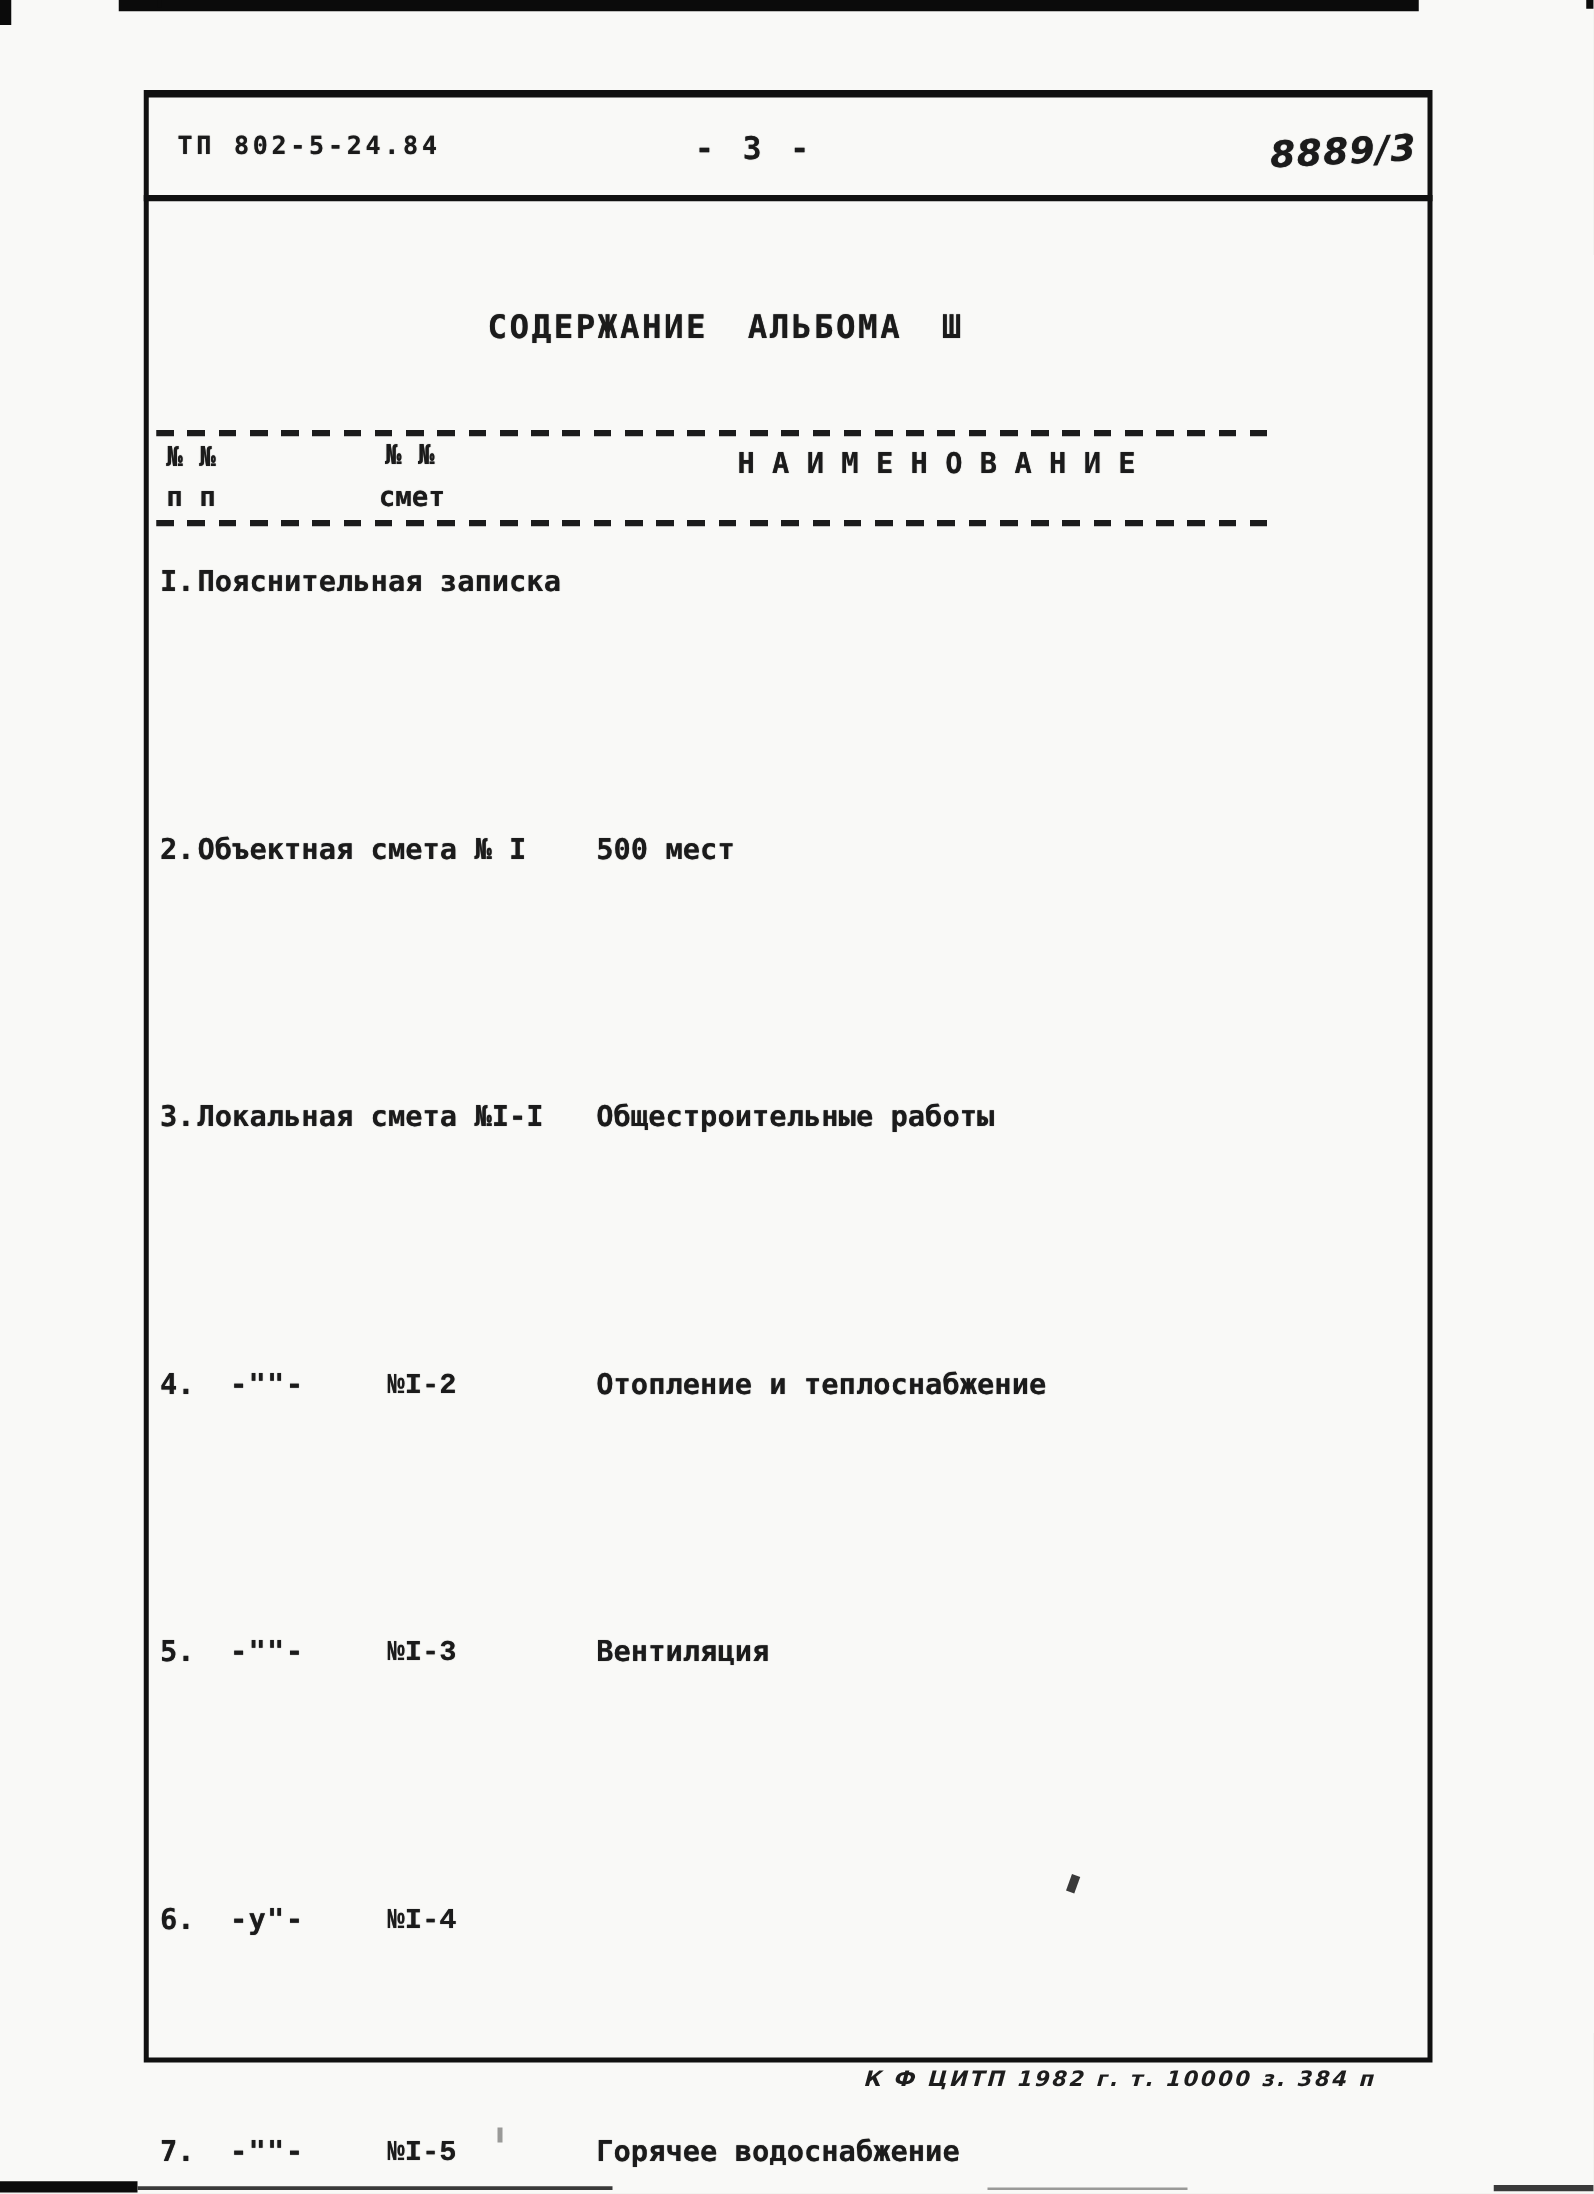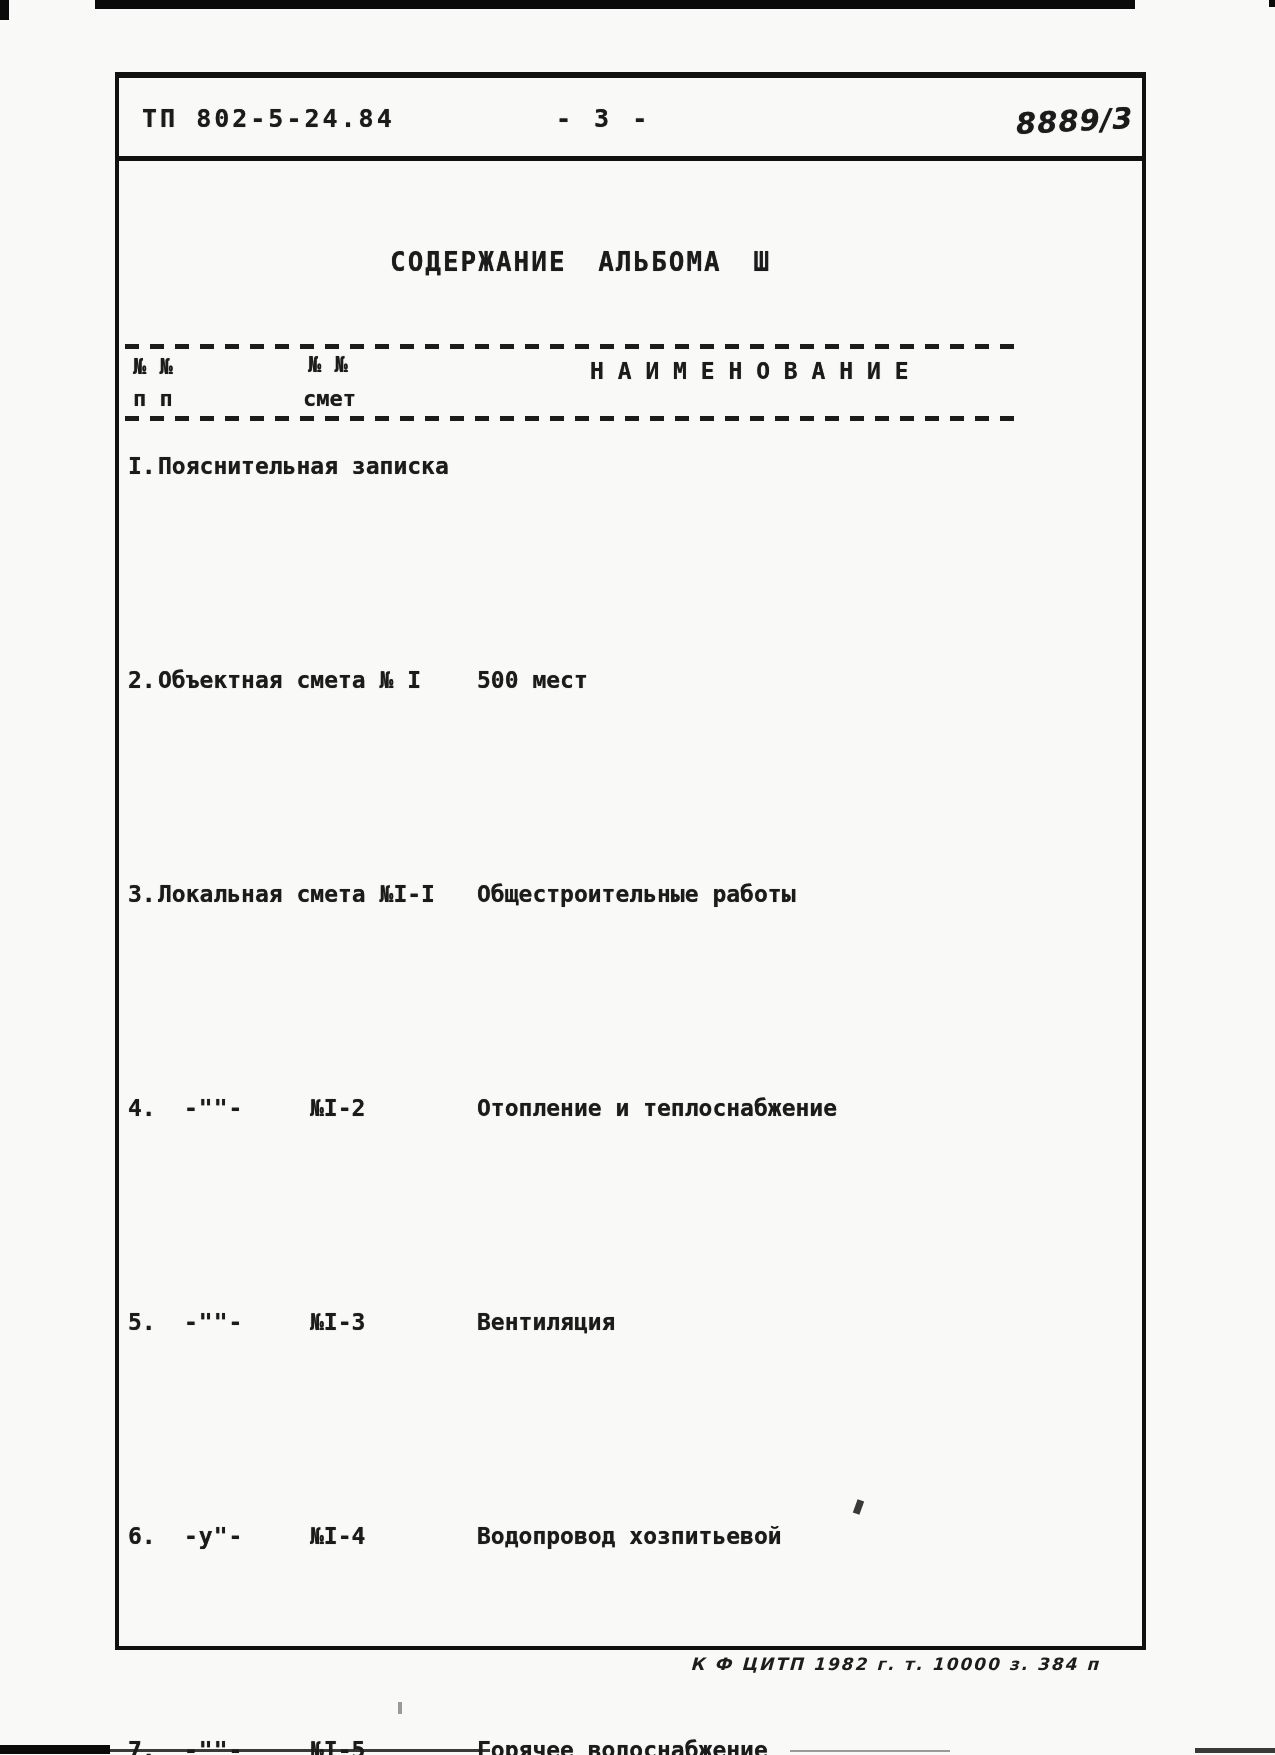--- a/index.html
+++ b/index.html
@@ -18,21 +18,21 @@
     position:absolute;left:115px;top:72px;width:1031px;height:1578px;
     border:4px solid #111;border-top-width:6px;box-sizing:border-box;
     background:transparent;
   }
   .header-divider{
     position:absolute;left:115px;top:156px;width:1031px;height:5px;background:#111;
   }
   
   .tw{position:absolute;font-weight:bold;white-space:pre;
       text-shadow:0 0 0.7px rgba(20,20,20,.75);}
-  .doc-code{left:142px;top:104px;font-size:25px;letter-spacing:3px;}
+  .doc-code{left:142px;top:104px;font-size:20px;letter-spacing:3px;}
   .page-num{left:556px;top:104px;font-size:25px;letter-spacing:4px;}
   .doc-stamp{left:1016px;top:104px;font-size:29px;font-family:"DejaVu Sans",sans-serif;
              font-style:italic;transform:rotate(-3deg);letter-spacing:1px;}
   .title{left:390px;top:247px;font-size:26px;letter-spacing:2px;word-spacing:14px;}
   
   .dashline{
     position:absolute;left:125px;width:893px;height:5px;
     background:repeating-linear-gradient(90deg,#1c1c1c 0 14px,transparent 14px 25px);
   }
   .dash-top{top:344px;}
@@ -44,21 +44,21 @@
   .ch-sm2{left:303px;top:386px;}
   .ch-name{left:590px;top:358px;font-size:23px;text-align:center;}
   
   .rows{position:absolute;left:128px;top:452px;width:910px;font-size:23px;font-weight:bold;}
   .row{position:relative;min-height:28px;margin-bottom:18px;line-height:28px;
        text-shadow:0 0 0.7px rgba(20,20,20,.75);white-space:pre;}
   .row span{display:block;position:absolute;top:0;}
   .c-num{left:0;}
   .c-label{left:30px;}
   .c-ditto{left:56px;letter-spacing:1px;}
-  .c-smeta{left:182px;}
+  .c-smeta{left:182px;font-family:Liberation Mono, monospace;}
   .c-name{left:349px;width:560px;position:absolute;}
   .c-name .l1{position:static;display:inline;}
   .c-name .l2{position:static;display:block;width:430px;text-align:left;}
   
   .imprint{
     position:absolute;left:692px;top:1654px;font-size:17px;
     font-family:"DejaVu Sans",sans-serif;font-style:italic;font-weight:bold;
     letter-spacing:2px;color:#1d1d1d;transform:skewX(-4deg);white-space:pre;
   }
 </style>
@@ -134,21 +134,20 @@
       <span class="c-ditto">-""-</span>
       <span class="c-smeta">№I-3</span>
       <span class="c-name"><span class="l1">Вентиляция</span></span>
     </div>
 
     <div class="row">
       <span class="c-num">6.</span>
       
       <span class="c-ditto">-у"-</span>
       <span class="c-smeta">№I-4</span>
-      <span class="c-name"><span class="l1">Водопровод хозпитьевой</span></span>
     </div>
 
     <div class="row">
       <span class="c-num">7.</span>
       
       <span class="c-ditto">-""-</span>
       <span class="c-smeta">№I-5</span>
       <span class="c-name"><span class="l1">Горячее водоснабжение</span></span>
     </div>
 

